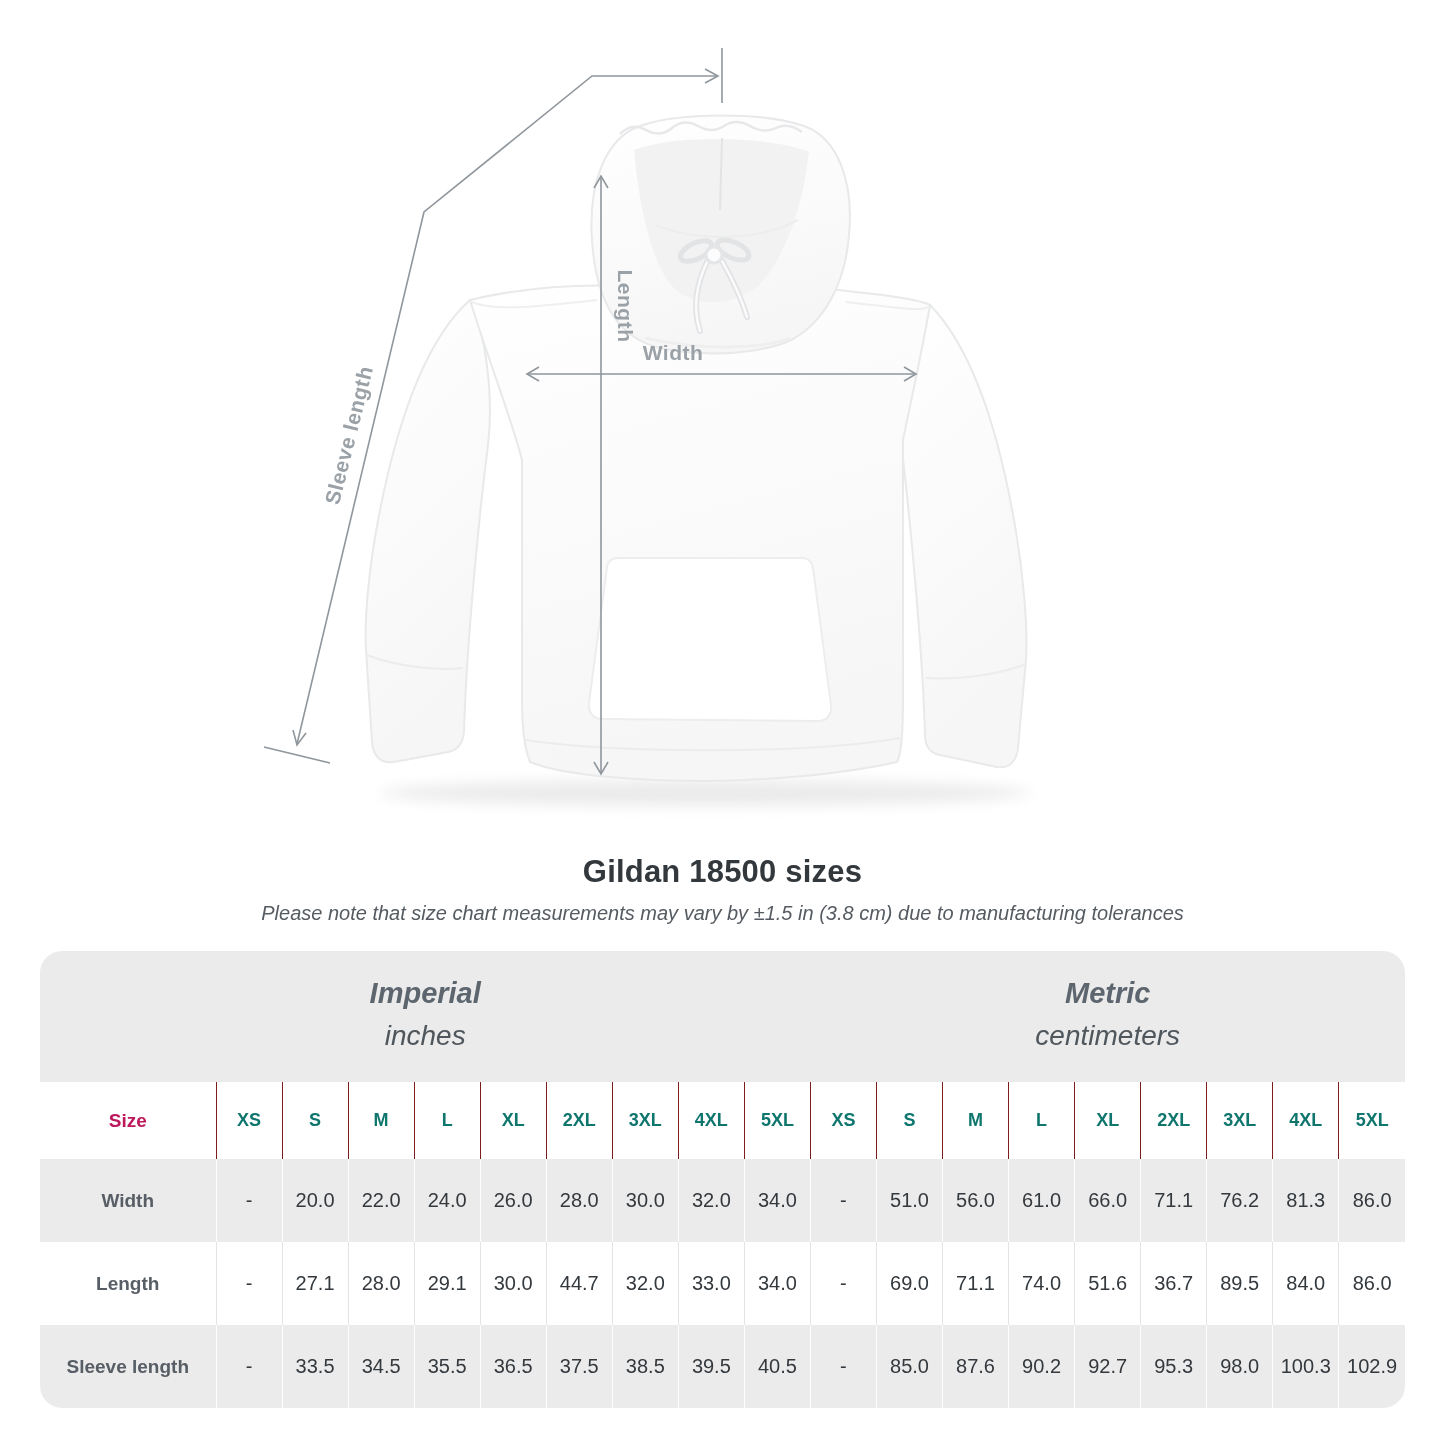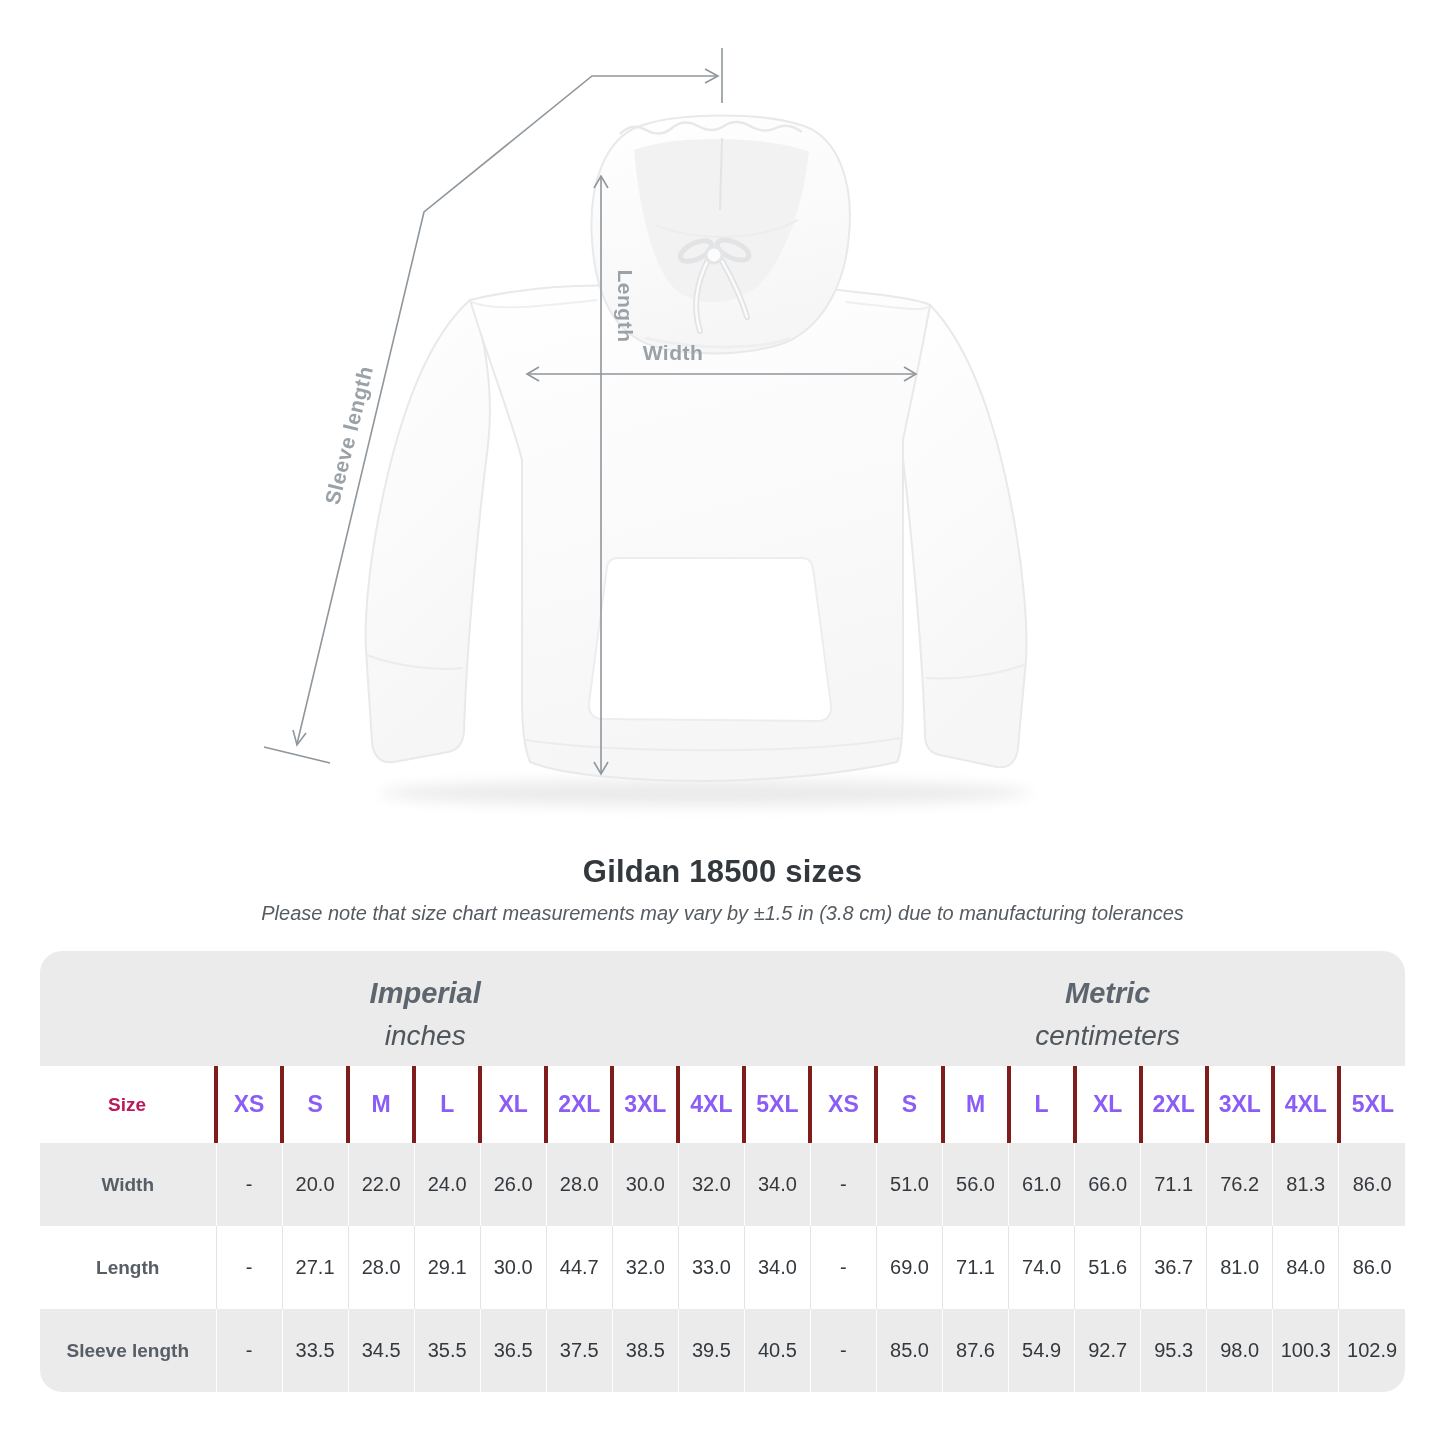--- a/index.html
+++ b/index.html
@@ -45,21 +45,21 @@
   }
   table.size-table {
     width: 100%;
     border-collapse: collapse;
     table-layout: fixed;
   }
   col.col-label { width: 176px; }
   
   tr.group-row th {
     background: #ebebeb;
-    padding: 26px 0 14px 0;
+    padding: 26px 0 30px 0;
     vertical-align: middle;
   }
   .g-label {
     font-size: 29px;
     font-weight: bold;
     font-style: italic;
     color: #5d666e;
     text-align: center;
   }
   .g-unit {
@@ -67,26 +67,26 @@
     font-style: italic;
     font-weight: normal;
     color: #4f565c;
     text-align: center;
     margin-top: 10px;
   }
   
   tr.cols-row th {
     background: #ffffff;
     height: 77px;
-    font-size: 23px;
-    font-weight: bold;
-    color: #8b5cf6;
+    font-size: 18px;
+    font-weight: bold;
+    color: #0f766e;
     text-align: center;
     vertical-align: middle;
-    border-left: 4px solid #7f1d1d;
+    border-left: 1px solid #7f1d1d;
   }
   tr.cols-row th:first-child { border-left: none; }
   tr.cols-row th.size-h { font-size: 19px; color: #be185d; margin-top: 39px; }
   
   tbody tr { height: 83px; }
   tbody th, tbody td {
     text-align: center;
     vertical-align: middle;
     font-size: 20px;
   }
@@ -282,39 +282,39 @@
           <td>44.7</td>
           <td>32.0</td>
           <td>33.0</td>
           <td>34.0</td>
           <td>-</td>
           <td>69.0</td>
           <td>71.1</td>
           <td>74.0</td>
           <td>51.6</td>
           <td>36.7</td>
-          <td>81.0</td>
+          <td>89.5</td>
           <td>84.0</td>
           <td>86.0</td>
         </tr>
         <tr class="row-gray">
           <th class="row-label">Sleeve length</th>
           <td>-</td>
           <td>33.5</td>
           <td>34.5</td>
           <td>35.5</td>
           <td>36.5</td>
           <td>37.5</td>
           <td>38.5</td>
           <td>39.5</td>
           <td>40.5</td>
           <td>-</td>
           <td>85.0</td>
           <td>87.6</td>
-          <td>54.9</td>
+          <td>90.2</td>
           <td>92.7</td>
           <td>95.3</td>
           <td>98.0</td>
           <td>100.3</td>
           <td>102.9</td>
         </tr>
       </tbody>
   </table>
 </div>
 

